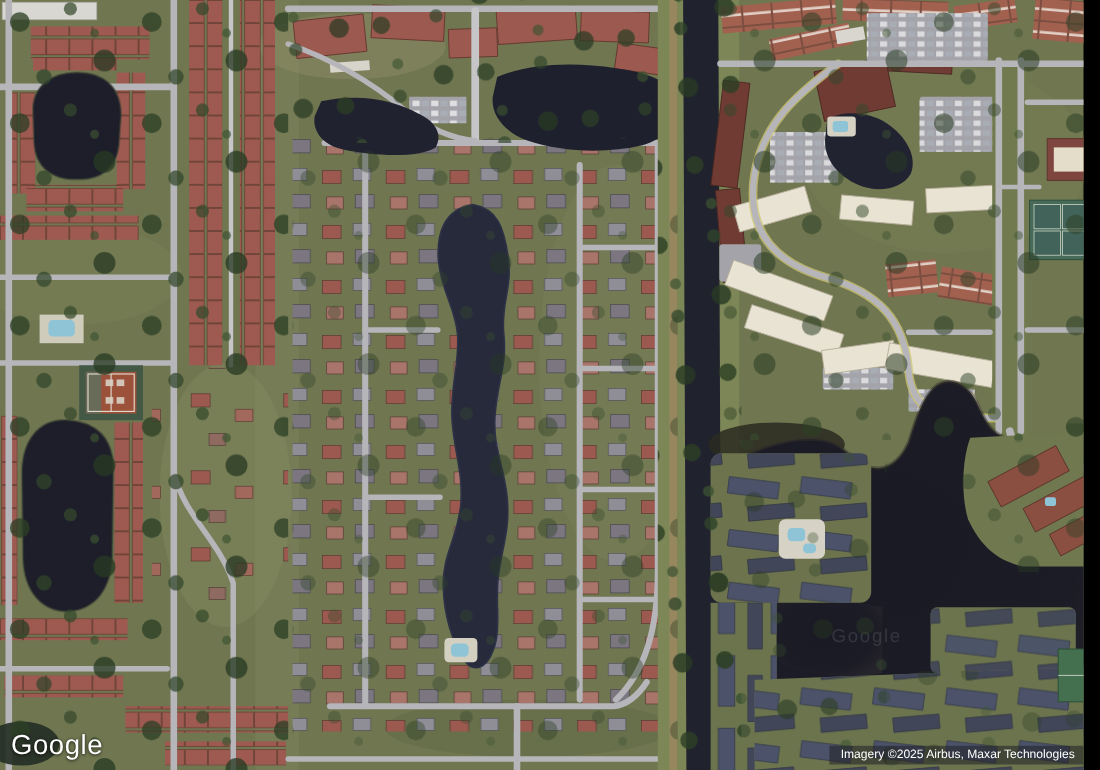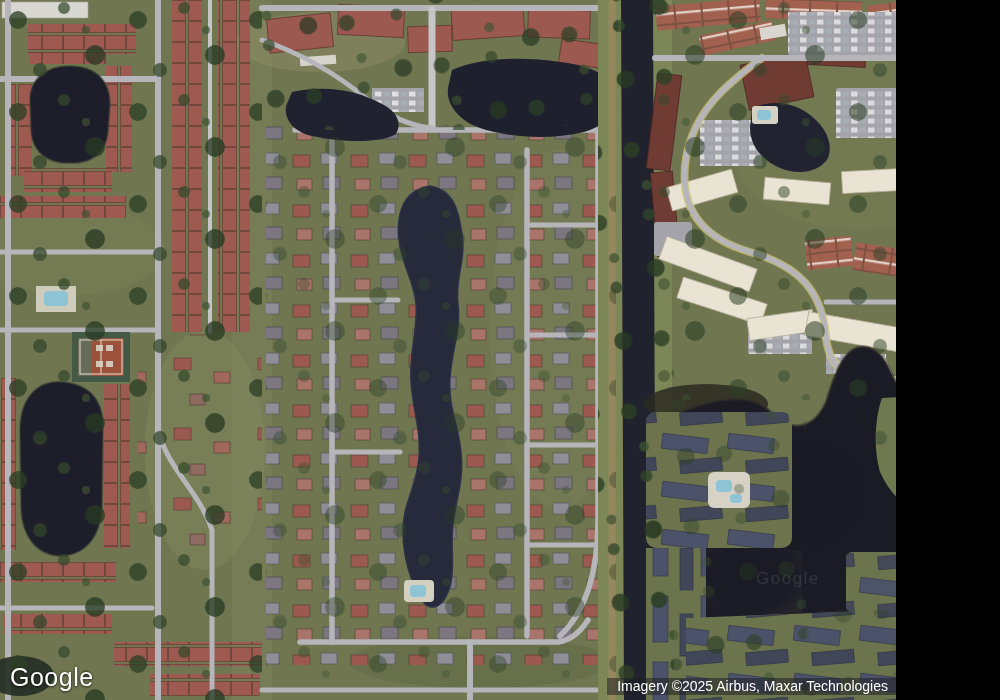--- a/index.html
+++ b/index.html
@@ -4,27 +4,27 @@
 <style>
   :root{
     --c-land:#6f7650; --c-land_light:#8d9165; --c-water:#1d1e2a; --c-water_pond:#262a3b;
     --c-water_dark:#16171f; --c-canal:#20222e; --c-road:#b6b6ba; --c-road_lane:#c6c6c8;
     --c-roof_red:#9c594f; --c-roof_terracotta:#a2604f; --c-roof_maroon:#6f3b33;
     --c-roof_slate:#49506a; --c-roof_cream:#e8e3d3; --c-roof_white:#d9d7d2;
     --c-tree:#2c3f25; --c-parking:#a3a3a9; --c-tennis_clay:#9c523a; --c-pool:#8ec4d6;
     --c-path_tan:#97875f; --c-attribution_bg:rgba(32,32,36,0.55); --c-attribution_text:#ffffff;
   }
   html,body{margin:0;padding:0;background:#000;}
-  .map-frame{position:relative;width:896px;height:700px;overflow:hidden;font-family:"Liberation Sans",sans-serif;}
+  .map-frame{position:relative;width:985px;height:700px;overflow:hidden;font-family:"Liberation Sans",sans-serif;}
   .map-frame svg{display:block;}
   .logo{position:absolute;left:10px;bottom:8px;color:#fff;font-size:25px;font-weight:500;
     letter-spacing:.5px;text-shadow:0 1px 3px rgba(0,0,0,.6),0 0 2px rgba(0,0,0,.45);
     user-select:none;cursor:pointer;}
   .attribution{position:absolute;right:0;bottom:5px;background:var(--c-attribution_bg);
-    color:var(--c-attribution_text);font-size:14px;line-height:17px;padding:0 8px 0 10px;
+    color:var(--c-attribution_text);font-size:11px;line-height:17px;padding:0 8px 0 10px;
     white-space:nowrap;}
 </style>
 </head>
 <body>
 
 <div class="map-frame">
 <svg width="1000" height="700" viewBox="0 0 1000 700">
   <defs>
     <radialGradient id="gLake" cx="45%" cy="45%" r="70%">
       <stop offset="0%" stop-color="#191a23"></stop>

